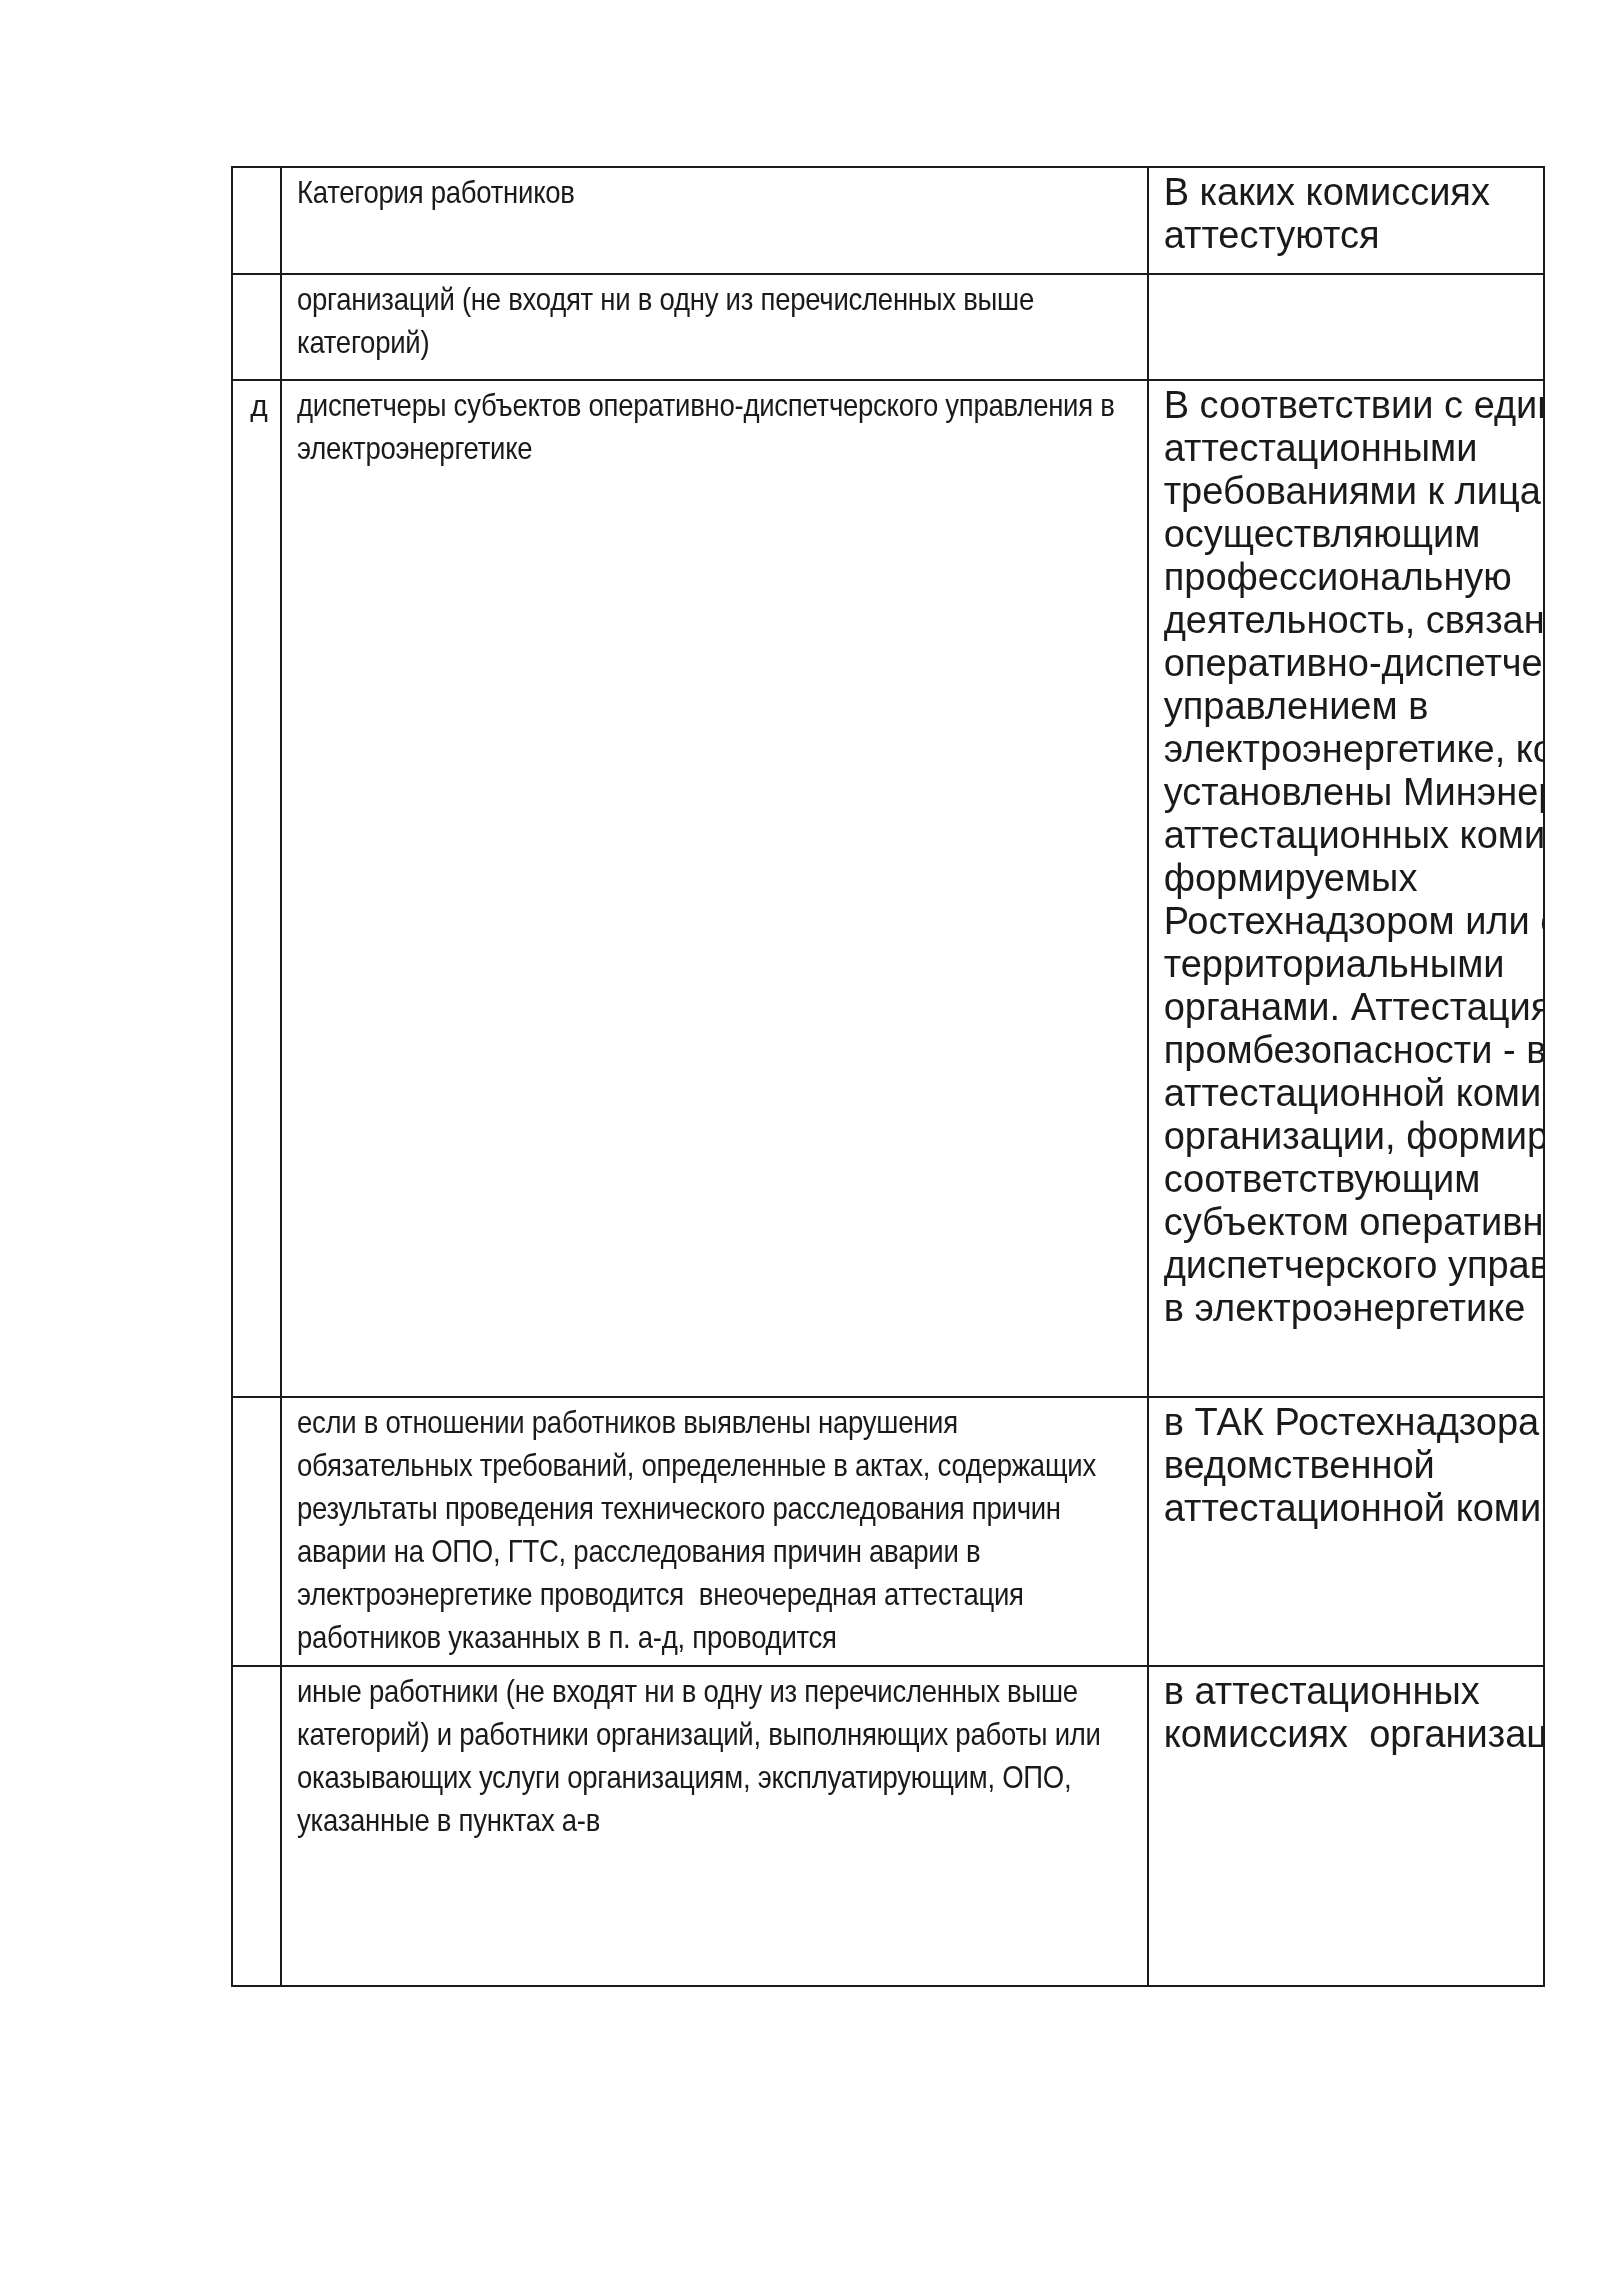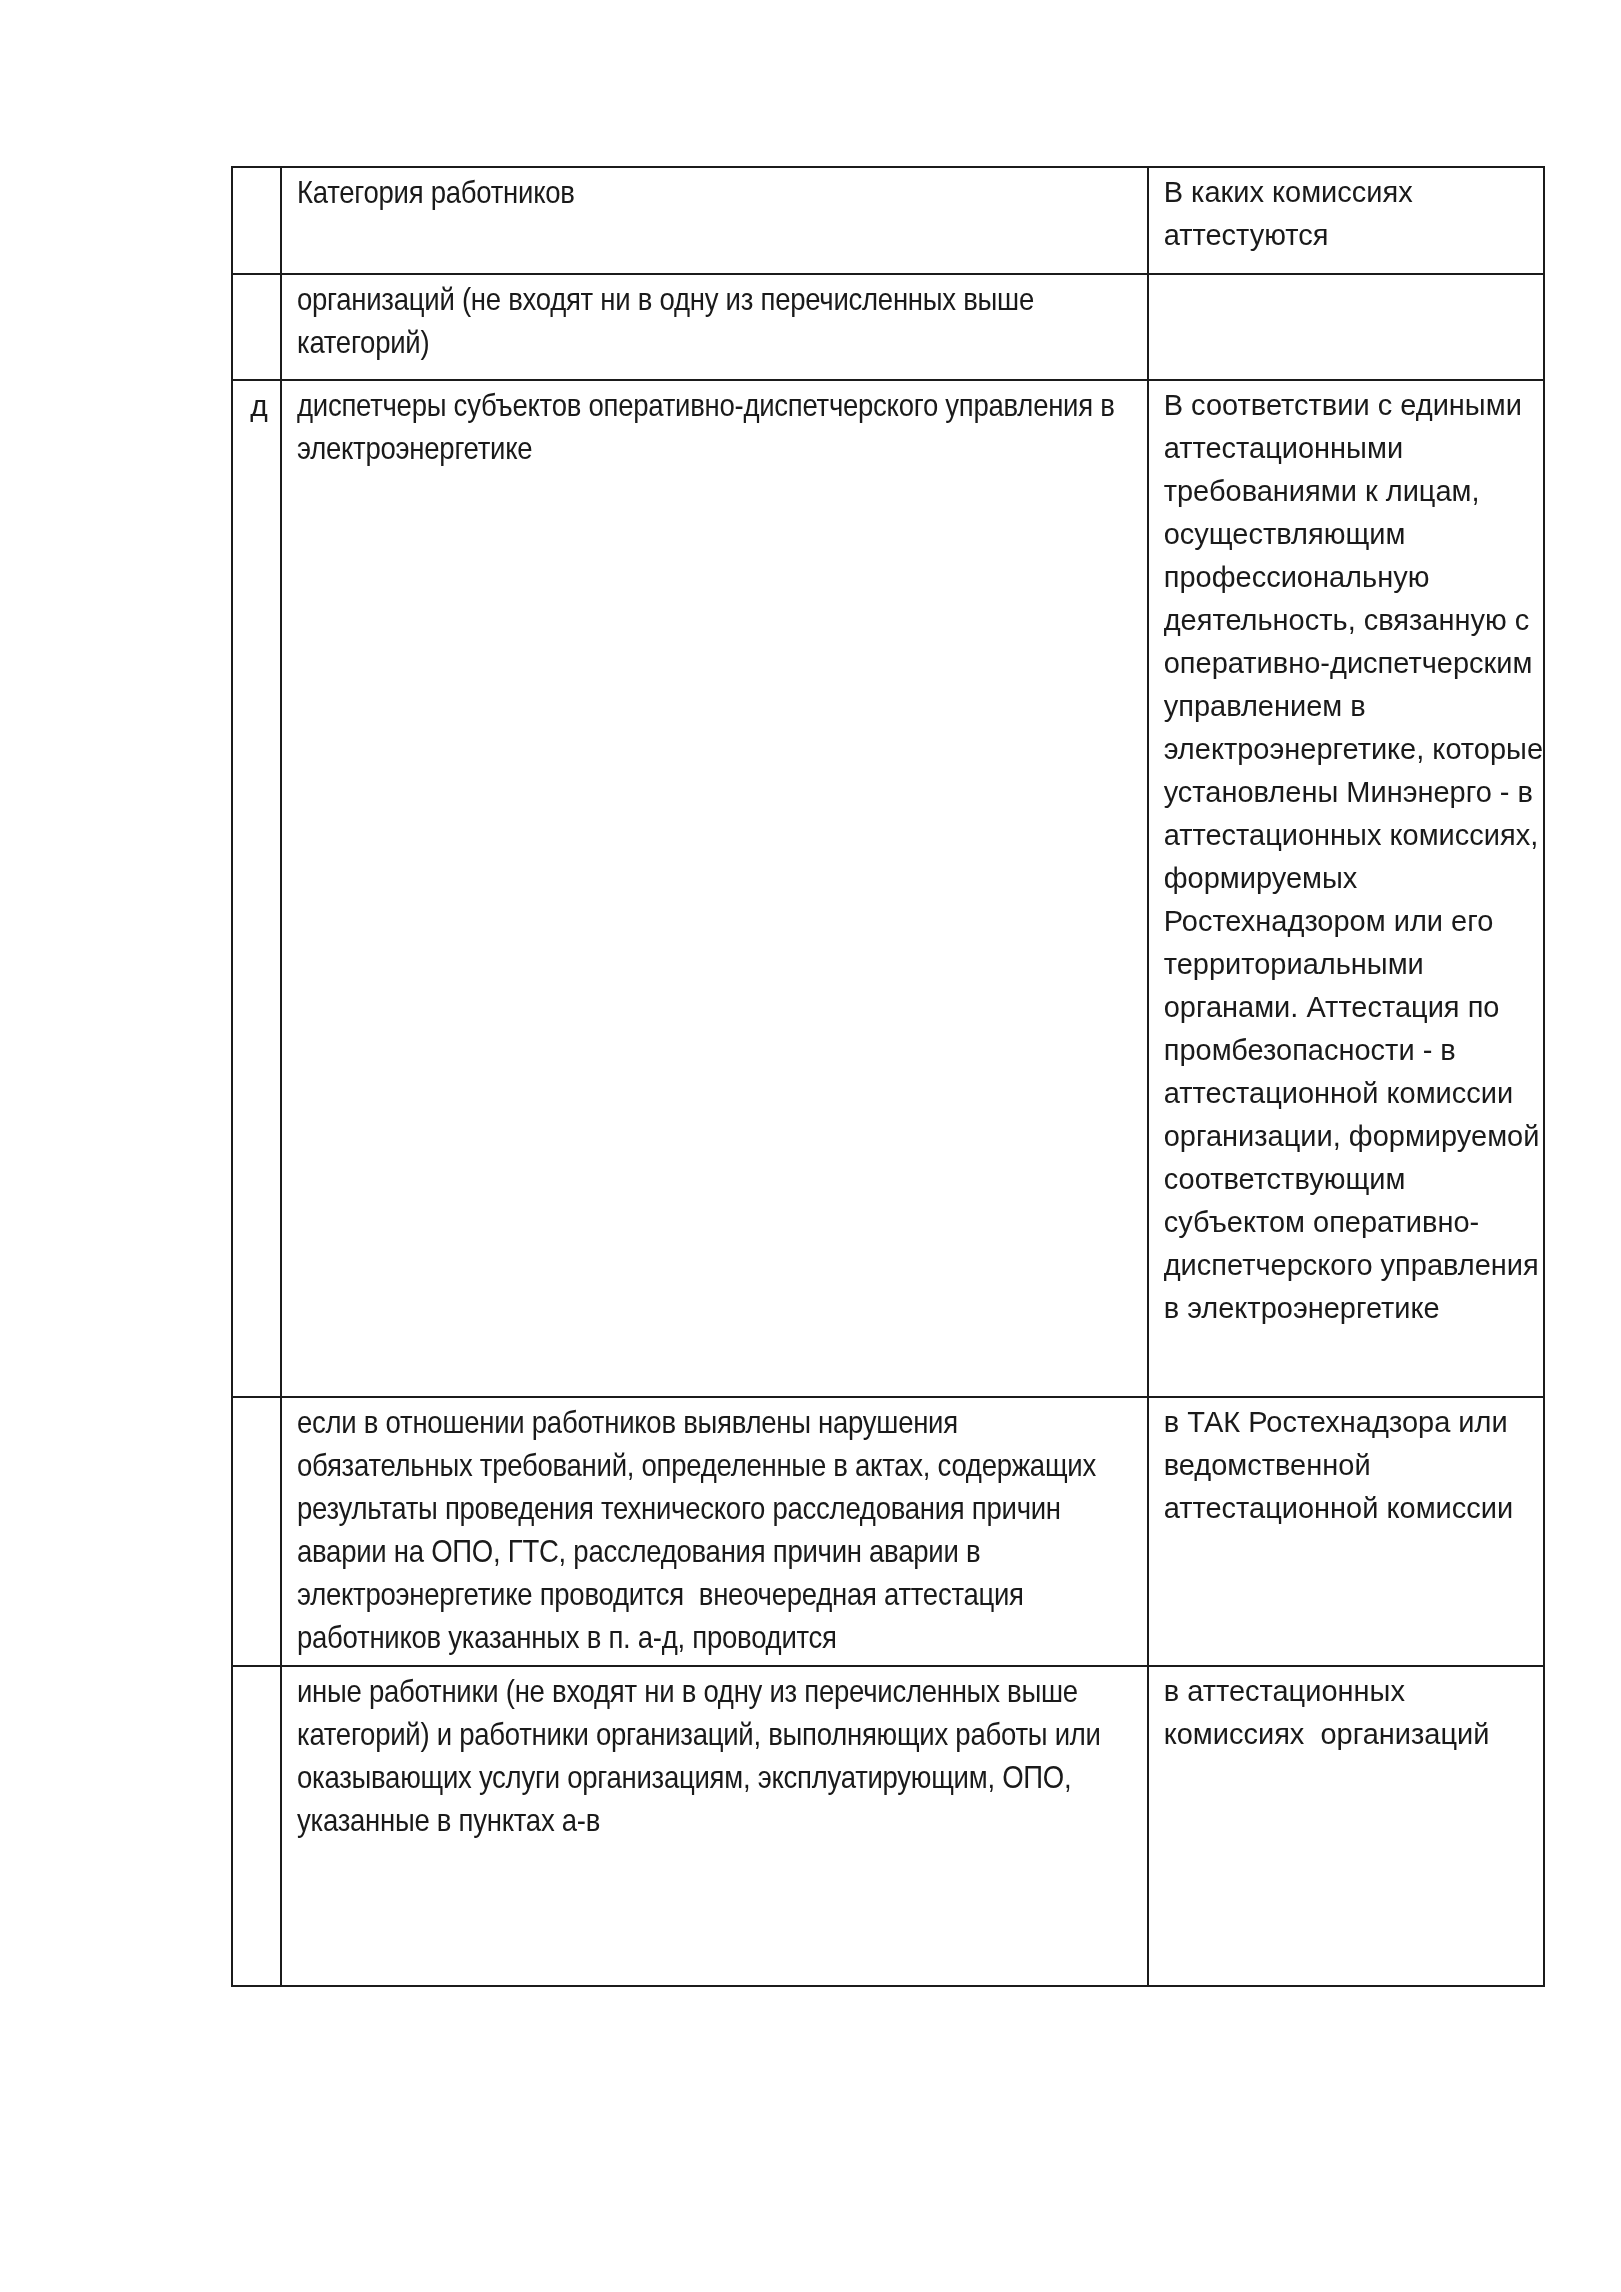--- a/index.html
+++ b/index.html
@@ -58,21 +58,21 @@
     letter-spacing: -0.3px;
     transform: scaleX(0.86);
     transform-origin: 0 0;
   }
   .t-idx {
     font-size: 30px;
     line-height: 43px;
   }
   
   .t-com {
-    font-size: 29px;
+    font-size: 38px;
     line-height: 43px;
   }
 </style>
 </head>
 <body>
 
 <div class="page">
   <table class="doc-table">
     <colgroup>
       <col style="width:49px">

